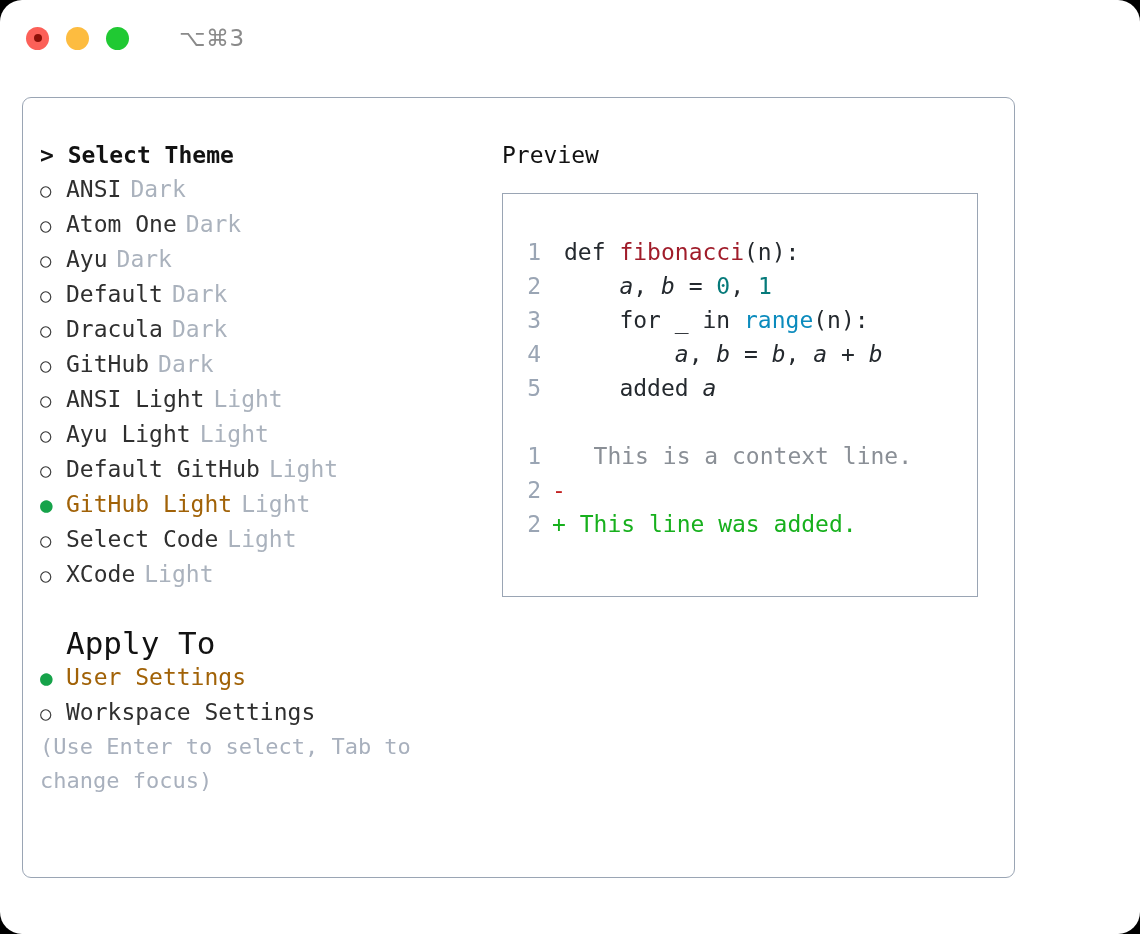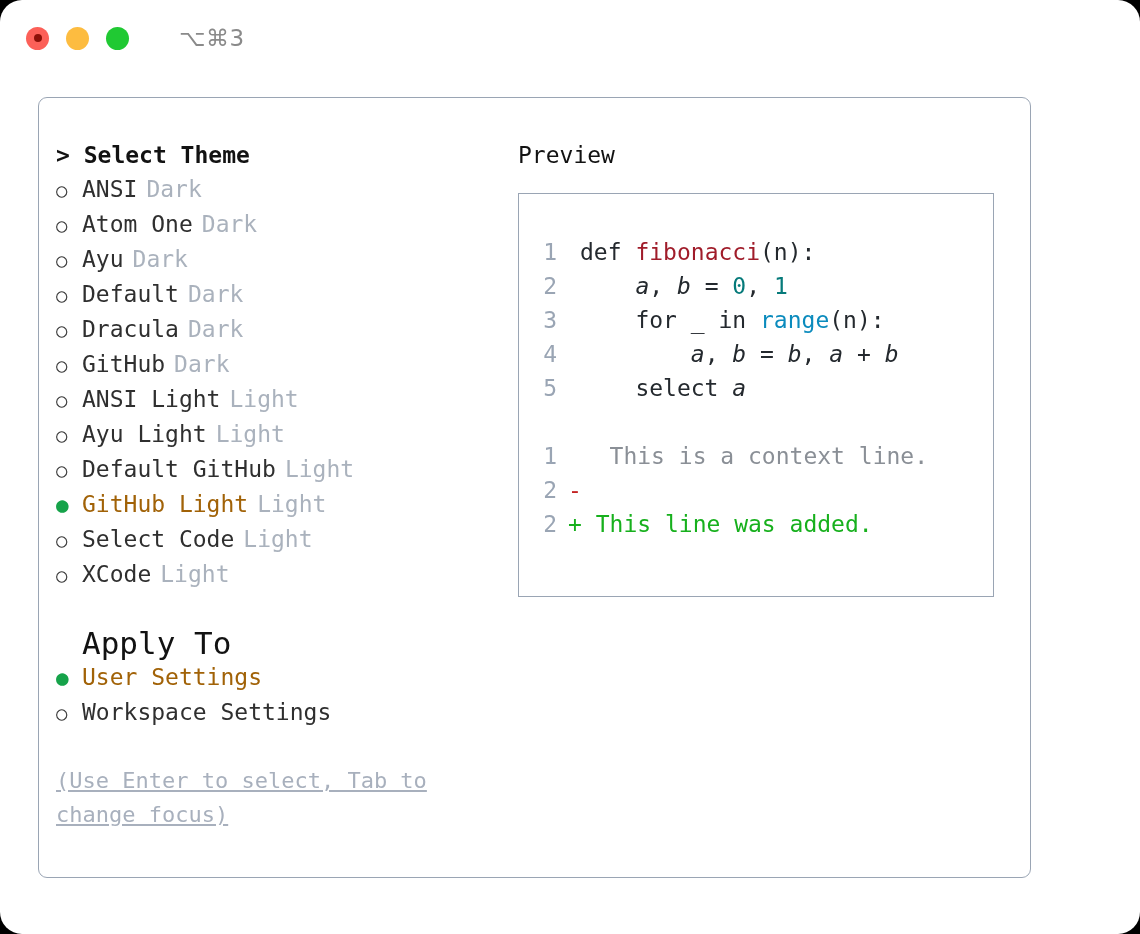--- a/index.html
+++ b/index.html
@@ -65,21 +65,21 @@
     color: #8a8a8a;
     font-size: 23px;
     font-family: "DejaVu Sans", sans-serif;
     letter-spacing: 0.5px;
     line-height: 1;
   }
 
   
   .panel {
     position: absolute;
-    left: 38px;
+    left: 22px;
     top: 97px;
     width: 993px;
     height: 781px;
     border: 1px solid #9aa5b4;
     border-radius: 9px;
     box-sizing: border-box;
     background: #ffffff;
   }
 
   .columns {
@@ -126,26 +126,24 @@
   .section-head {
     font-size: 31px;
     line-height: 34px;
     color: #121212;
     padding-left: 26px;
     white-space: pre;
   }
   .spacer-row { height: 34px; }
 
   .hint {
-    margin-top: 34px;
     font-size: 22px;
     line-height: 34px;
     color: #a8b0bd;
     width: 420px;
-    text-decoration: underline;
   }
 
   
   .right-col {
     position: absolute;
     left: 479px;
     top: 40px;
     width: 500px;
   }
   .preview-title {
@@ -232,21 +230,21 @@
       </div>
 
       <div class="right-col">
         <div class="preview-title">Preview</div>
         <div class="preview-box">
           <div id="code-block">
               <div class="code-line"><span class="lineno">1</span><span class="code-text"><span>def </span><span class="tok-fn">fibonacci</span><span>(n):</span></span></div>
               <div class="code-line"><span class="lineno">2</span><span class="code-text"><span>    </span><span class="tok-var">a</span><span>, </span><span class="tok-var">b</span><span> = </span><span class="tok-num">0</span><span>, </span><span class="tok-num">1</span></span></div>
               <div class="code-line"><span class="lineno">3</span><span class="code-text"><span>    for _ in </span><span class="tok-call">range</span><span>(n):</span></span></div>
               <div class="code-line"><span class="lineno">4</span><span class="code-text"><span>        </span><span class="tok-var">a</span><span>, </span><span class="tok-var">b</span><span> = </span><span class="tok-var">b</span><span>, </span><span class="tok-var">a</span><span> + </span><span class="tok-var">b</span></span></div>
-              <div class="code-line"><span class="lineno">5</span><span class="code-text"><span>    select </span><span class="tok-var">a</span></span></div>
+              <div class="code-line"><span class="lineno">5</span><span class="code-text"><span>    added </span><span class="tok-var">a</span></span></div>
             </div>
           <div class="diff-gap"></div>
           <div id="diff-block">
               <div class="code-line"><span class="lineno">1</span><span class="diff-context"> </span><span class="diff-context">  This is a context line.</span></div>
               <div class="code-line"><span class="lineno">2</span><span class="diff-del">-</span></div>
               <div class="code-line"><span class="lineno">2</span><span class="diff-add">+</span><span class="diff-add"> This line was added.</span></div>
             </div>
         </div>
       </div>
 

